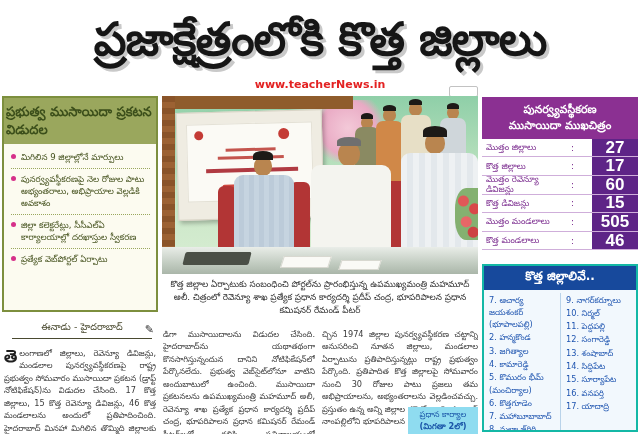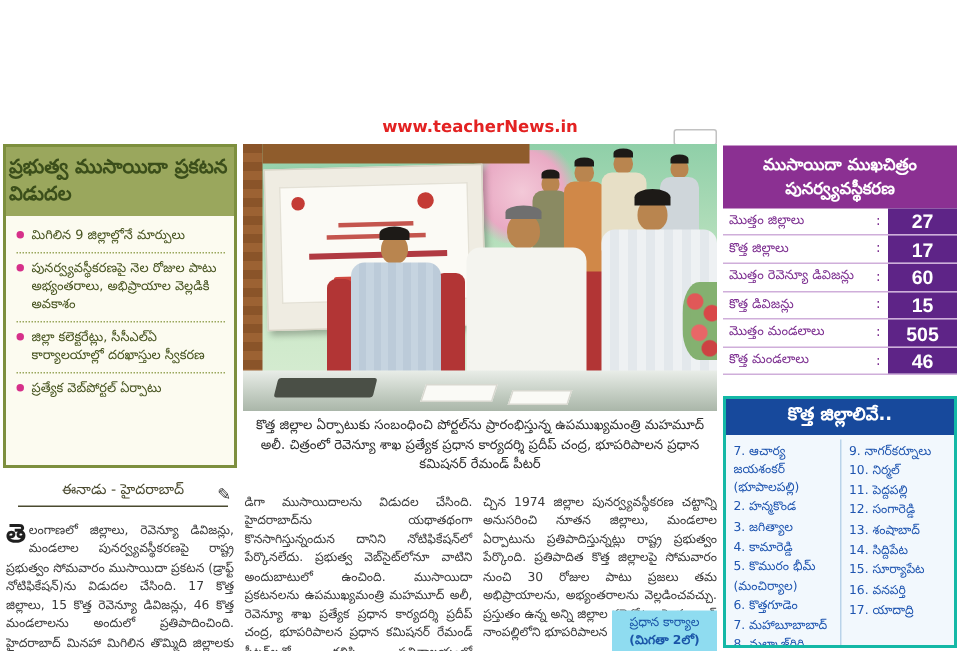--- a/index.html
+++ b/index.html
@@ -84,44 +84,45 @@
     background:#4a4f46; border-radius:2px; transform:skewX(-14deg); }
 
   
   .caption { position:absolute; left:164px; top:278px; width:312px; text-align:center;
     font-size:8.8px; line-height:1.5; color:#2e2e2e; }
 
   
   .stats { position:absolute; left:482px; top:97px; width:156px; height:161px; background:#fff; }
   .stats-header { background:#8b3092; color:#ffffff; font-weight:bold; text-align:center;
     font-size:11px; line-height:1.45; padding:5px 2px; }
-  .stat-row { display:flex; align-items:stretch; height:18.6px; border-bottom:1px solid #cfaeda; }
+  .stat-row { display:flex; align-items:stretch; height:18.6px; border-bottom:1px solid #cfaeda;gap:13px; }
   .stat-label { flex:1; color:#7b2c8f; font-size:8.6px; display:flex; align-items:center;
     padding-left:4px; line-height:1.1; }
   .stat-colon { width:8px; color:#7b2c8f; font-size:9px; display:flex; align-items:center; }
-  .stat-value { width:46px; background:#5e2487; color:#fff; font-weight:bold; font-size:13px;
+  .stat-value { width:46px; background:#5e2487; color:#fff; font-weight:bold; font-size:17px;
     display:flex; align-items:center; justify-content:center;
     font-family:"Liberation Sans", sans-serif; }
 
   
   .districts { position:absolute; left:482px; top:264px; width:156px; height:168px;
     border:2px solid #14b8a6; background:#f2f8fd; overflow:hidden; }
   .d-header { background:#17499c; color:#ffffff; text-align:center; font-weight:bold;
     font-size:12px; padding:3px 2px 4px; }
   .d-cols { display:flex; padding:3px 2px 0 4px; }
   .d-col { width:50%; }
   .d-col-1 { border-right:1px solid #b9d3ea; padding-right:2px; }
   .d-col-2 { padding-left:4px; }
   .d-item { font-size:8.2px; color:#1f55b0; line-height:1.5; padding:0.5px 1px; }
 </style>
 </head>
 <body>
 
 <div class="page">
 
+  <div class="headline">ప్రజాక్షేత్రంలోకి కొత్త జిల్లాలు</div>
   <div class="site-url">www.teacherNews.in</div>
   <div class="scan-box"></div>
 
   <div class="left-panel">
     <div class="lp-header">ప్రభుత్వ ముసాయిదా ప్రకటన విడుదల</div>
     <div class="lp-items">
       <div class="lp-item">
           <span class="bullet"></span>
           <span>మిగిలిన 9 జిల్లాల్లోనే మార్పులు</span>
         </div>
@@ -222,22 +223,22 @@
   <div class="bcol bcol3">
     <span>చ్చిన 1974 జిల్లాల పునర్వ్యవస్థీకరణ చట్టాన్ని అనుసరించి నూతన జిల్లాలు, మండలాల ఏర్పాటును ప్రతిపాదిస్తున్నట్లు రాష్ట్ర ప్రభుత్వం పేర్కొంది. ప్రతిపాదిత కొత్త జిల్లాలపై సోమవారం నుంచి 30 రోజుల పాటు ప్రజలు తమ అభిప్రాయాలను, అభ్యంతరాలను వెల్లడించవచ్చు. ప్రస్తుతం ఉన్న అన్ని జిల్లాల కలెక్టరేట్లు, హైదరాబాద్ నాంపల్లిలోని భూపరిపాలన</span>
   </div>
   <div class="continued-block">
     <div>ప్రధాన కార్యాల</div>
     <div class="continued-line2">(మిగతా 2లో)</div>
   </div>
 
   <div class="stats">
     <div class="stats-header">
+      <div>పునర్వ్యవస్థీకరణ</div>
       <div>ముసాయిదా ముఖచిత్రం</div>
-      <div>పునర్వ్యవస్థీకరణ</div>
     </div>
     <div class="stat-row">
       <span class="stat-label">మొత్తం జిల్లాలు</span>
       <span class="stat-colon">:</span>
       <span class="stat-value">27</span>
     </div>
     <div class="stat-row">
       <span class="stat-label">కొత్త జిల్లాలు</span>
       <span class="stat-colon">:</span>
       <span class="stat-value">17</span>

